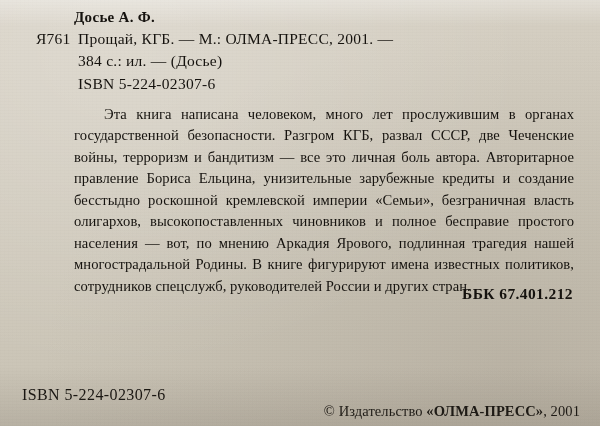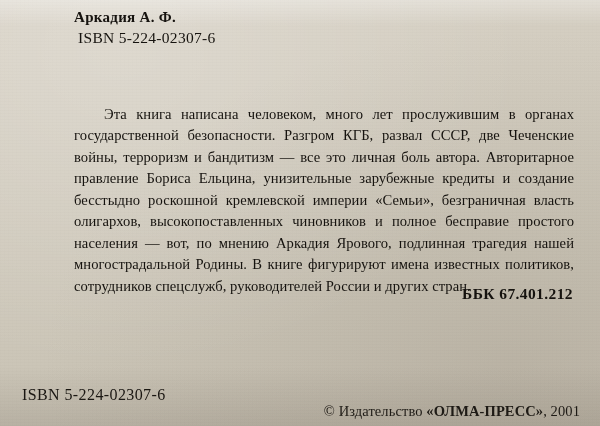--- a/index.html
+++ b/index.html
@@ -135,21 +135,28 @@
   }
 </style>
 </head>
 <body>
 
 <div class="page">
 
   <div class="shade-top"></div>
 
   <div class="header-block">
-    <div class="author-line">Аркадия А. Ф.</div>
+    <div class="author-line">Досье А. Ф.</div>
+    <div class="cip-row">
+      <div class="shelfmark">Я761</div>
+      <div class="cip-lines">
+        <div>Прощай, КГБ. — М.: ОЛМА-ПРЕСС, 2001. —</div>
+        <div>384 с.: ил. — (Досье)</div>
+      </div>
+    </div>
     <div class="isbn-top">ISBN 5-224-02307-6</div>
   </div>
 
   <div class="annotation">Эта книга написана человеком, много лет прослужившим в органах государственной безопасности. Разгром КГБ, развал СССР, две Чеченские войны, терроризм и бандитизм — все это личная боль автора. Авторитарное правление Бориса Ельцина, унизительные зарубежные кредиты и создание бесстыдно роскошной кремлевской империи «Семьи», безграничная власть олигархов, высокопоставленных чиновников и полное бесправие простого населения — вот, по мнению Аркадия Ярового, подлинная трагедия нашей многострадальной Родины. В книге фигурируют имена известных политиков, сотрудников спецслужб, руководителей России и других стран.</div>
 
   <div class="bbk">ББК 67.401.212</div>
 
   <div class="isbn-bottom">ISBN 5-224-02307-6</div>
 
   <div class="publisher">

